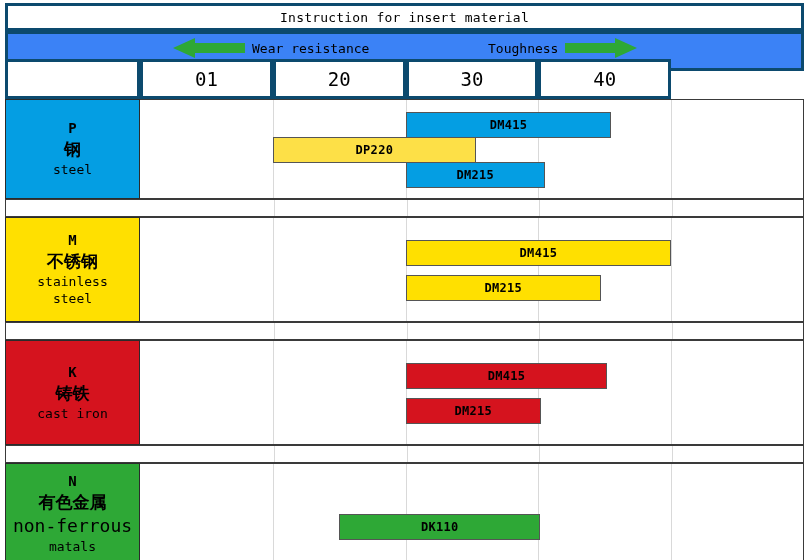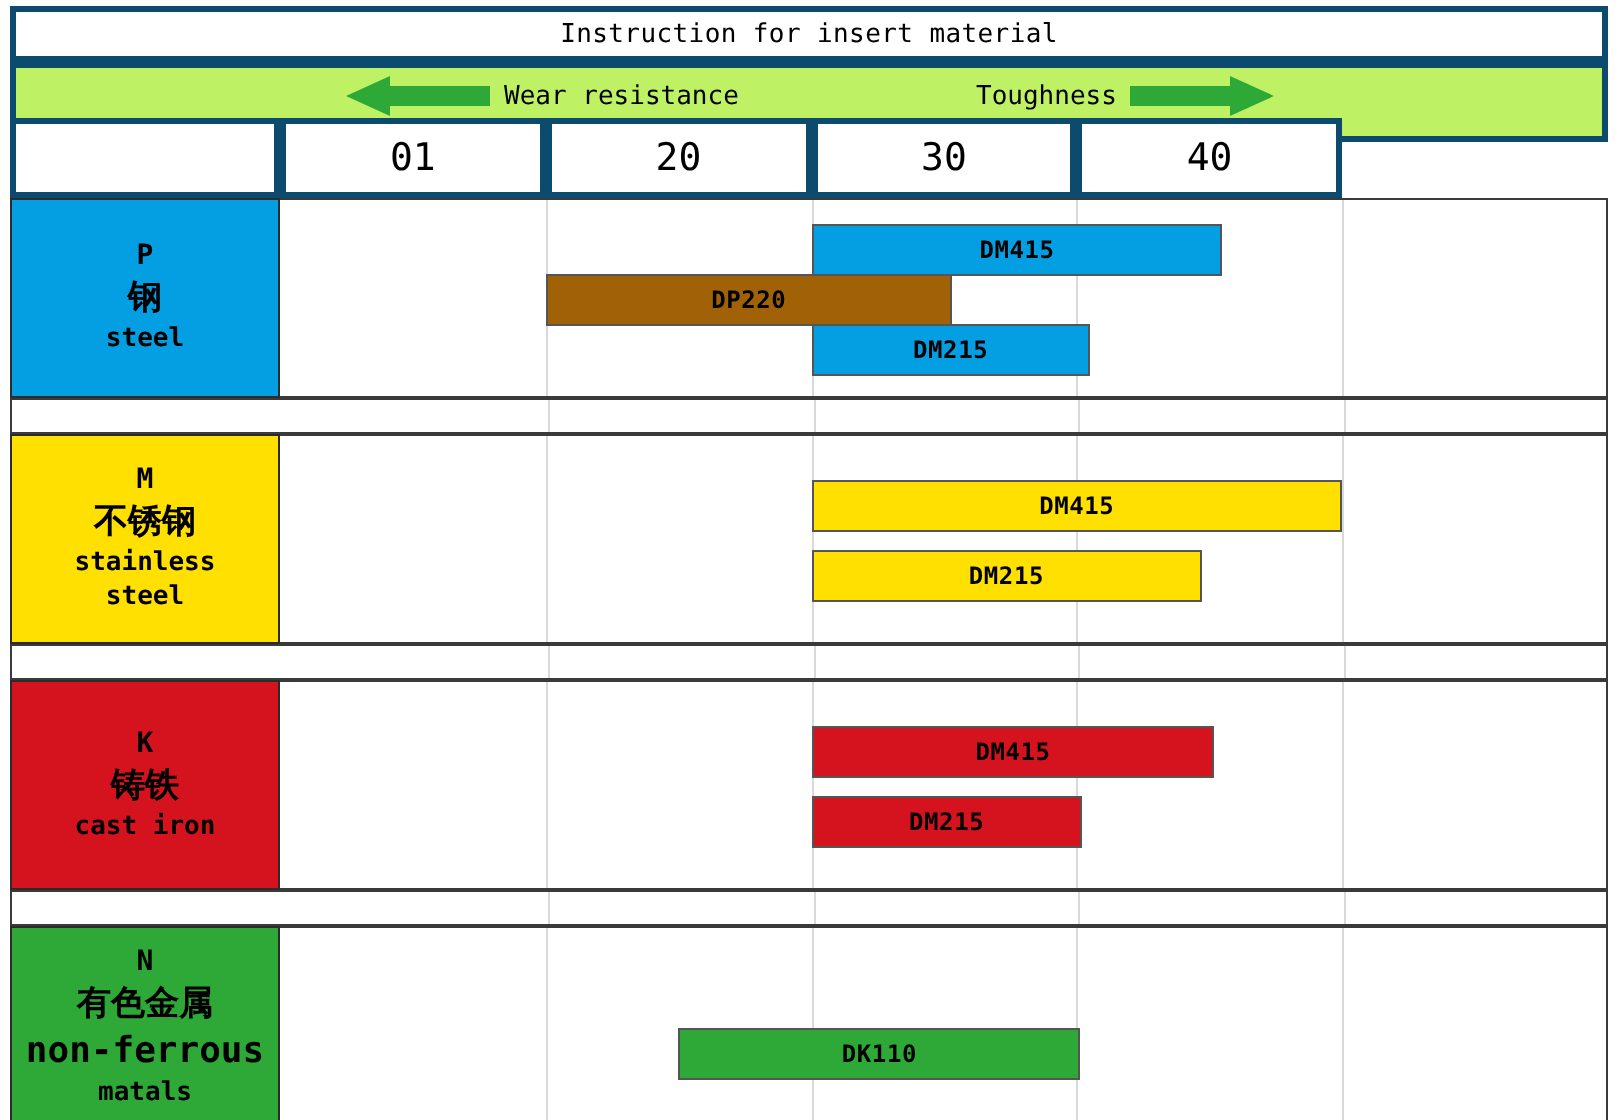--- a/index.html
+++ b/index.html
@@ -14,21 +14,21 @@
   .brd{border:3px solid #0c4a6e;box-sizing:border-box;}
 
   
   .hdr-title{
     position:absolute;left:5px;top:3px;width:799px;height:28px;
     display:flex;align-items:center;justify-content:center;
     font-size:13px;letter-spacing:.2px;background:#fff;
   }
   .hdr-arrow-row{
     position:absolute;left:5px;top:31px;width:799px;height:40px;
-    background:#bef264;
+    background:#3b82f6;
   }
   .arrow-grp{
     position:absolute;top:0;height:28px;display:flex;align-items:center;gap:7px;
   }
   .grp-wear{left:165px;}
   .grp-tough{left:480px;}
   .arrow-lbl{font-size:13px;white-space:nowrap;}
 
   
   .arr svg{display:block;}
@@ -49,21 +49,21 @@
   .sect{position:absolute;left:5px;width:799px;}
   .sect .label{
     position:absolute;left:0;top:0;width:135px;height:100%;
     display:flex;flex-direction:column;align-items:center;justify-content:center;
     box-sizing:border-box;border:1px solid #2b2b2b;
     line-height:1.35;
   }
   .label .ltr{font-size:14px;font-weight:bold;}
   .label .cn{font-size:17px;font-weight:bold;
              font-family:"DejaVu Sans","Liberation Sans",sans-serif;}
-  .label .en{font-size:13px;font-weight:bold;}
+  .label .en{font-size:13px;}
   .label .en.small{font-size:18px;}
 
   .sect .plot{
     position:absolute;left:135px;top:0;right:0;height:100%;
     box-sizing:border-box;border:1px solid #3a3a3a;border-left:none;
     background:#fff;overflow:hidden;
   }
   
   .guide{position:absolute;top:0;bottom:0;width:1px;background:#d9d9d9;}
 
@@ -121,21 +121,21 @@
           <div class="ltr">P</div>
           <div class="cn">钢</div>
           <div class="en">steel</div>
         </div>
         <div class="plot">
           <div class="guide" style="left: 132.8px;"></div>
           <div class="guide" style="left: 265.6px;"></div>
           <div class="guide" style="left: 398.4px;"></div>
           <div class="guide" style="left: 531.2px;"></div>
           <div class="bar" style="background: rgb(4, 158, 227); left: 265.6px; width: 205.84px; top: 12px;">DM415</div>
-          <div class="bar" style="background: #a16207; left: 132.8px; width: 203.184px; top: 37px;">DP220</div>
+          <div class="bar" style="background: #fde047; left: 132.8px; width: 203.184px; top: 37px;">DP220</div>
           <div class="bar" style="background: rgb(4, 158, 227); left: 265.6px; width: 139.44px; top: 62px;">DM215</div>
         </div>
       </div>
       <div class="spacer" style="top: 199px;">
         <div class="guide" style="left: 267.8px;"></div>
         <div class="guide" style="left: 400.6px;"></div>
         <div class="guide" style="left: 533.4px;"></div>
         <div class="guide" style="left: 666.2px;"></div>
       </div>
       <div class="sect" style="top: 217px; height: 105px;">

